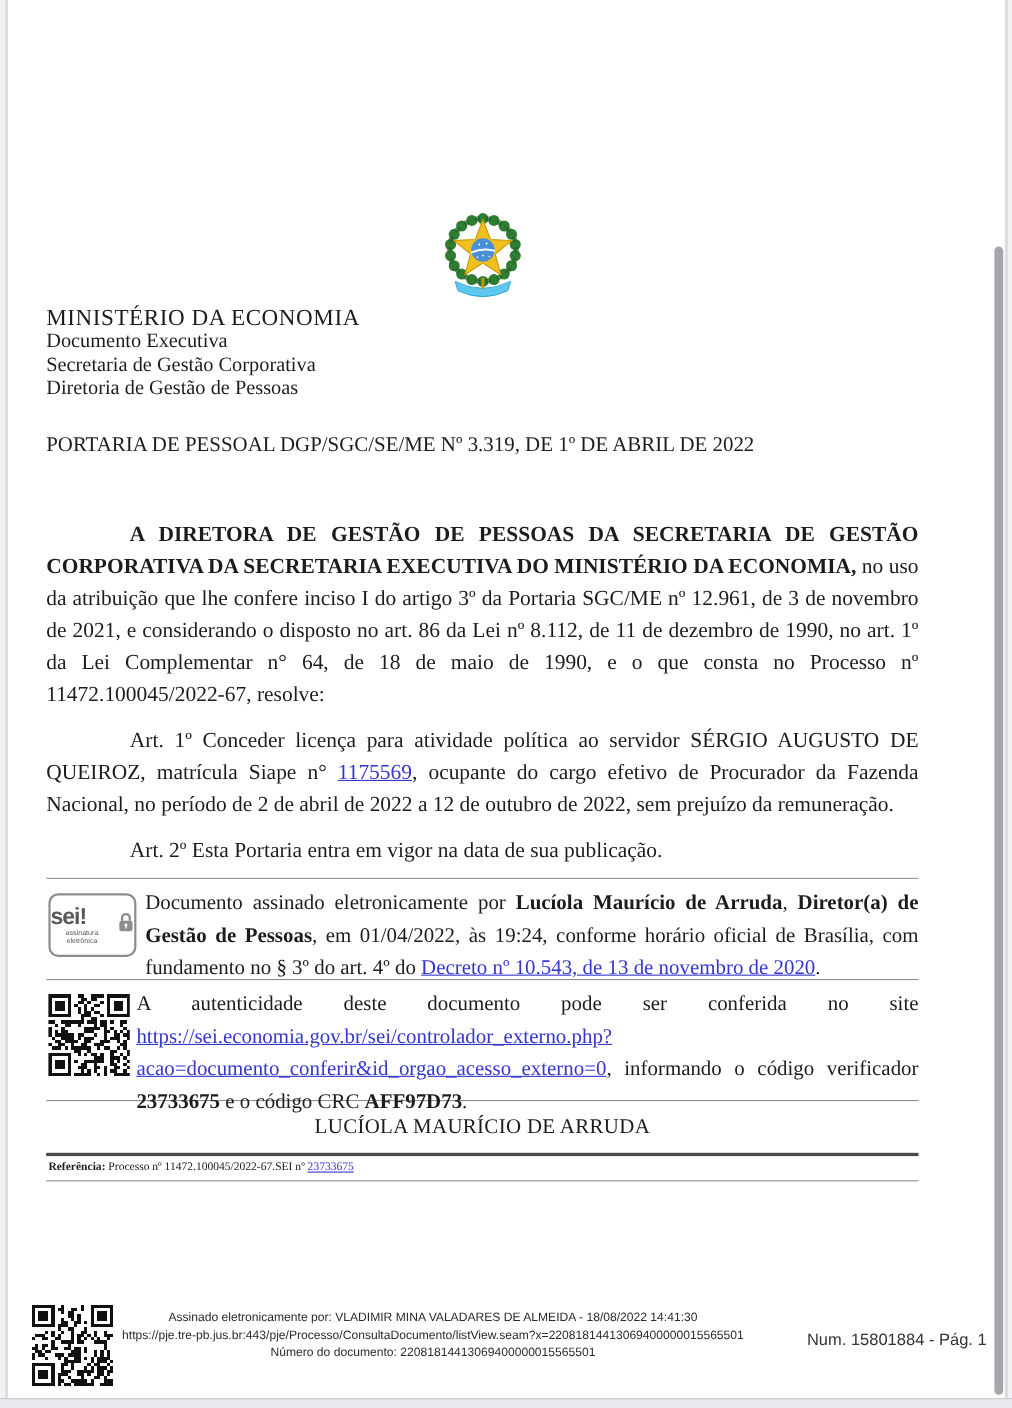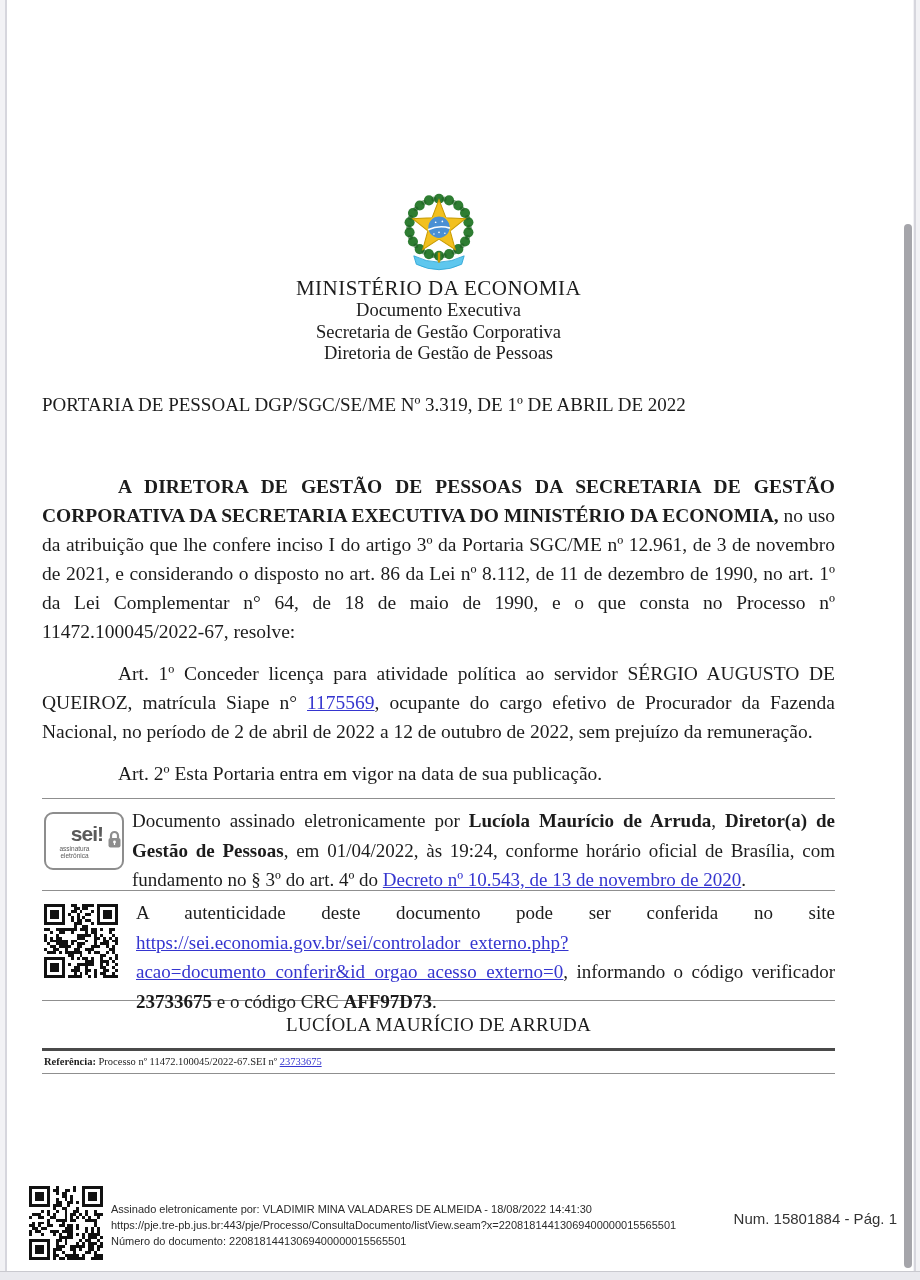--- a/index.html
+++ b/index.html
@@ -7,50 +7,50 @@
   .page{position:absolute;left:7px;top:0;width:906px;height:1271px;background:#ffffff;}
   .edge{position:absolute;top:0;bottom:0;width:2px;background:#d6d6dd;}
   .edge.left{left:5px;}
   .edge.right{right:4px;}
   .bottom-strip{position:absolute;left:0;right:0;bottom:0;height:8px;background:#e9e9ee;border-top:1px solid #c9c9cf;}
   .scroll-thumb{position:absolute;right:8px;top:224px;width:8px;height:1044px;background:#a5a5aa;border-radius:4px;}
 
   .content{position:absolute;left:35px;top:0;width:793px;height:100%;}
 
   .coat{position:absolute;left:50%;top:190px;transform:translateX(-50%);width:84px;height:88px;}
-  .orgblock{position:absolute;top:276px;width:100%;text-align:center;line-height:21.5px;font-size:18.5px;}
+  .orgblock{position:absolute;top:276px;width:100%;line-height:21.5px;font-size:18.5px;}
   .orgblock .ministry{font-size:21px;letter-spacing:.5px;line-height:24px;}
   .doc-title{position:absolute;top:394px;width:100%;text-align:left;font-size:19px;}
 
   .bodytext{position:absolute;left:0;top:472px;width:793px;font-size:19.5px;line-height:29px;text-align:justify;}
   .para{margin:0 0 13px 0;text-indent:76px;}
   .doclink{color:#3535cf;text-decoration:underline;cursor:pointer;overflow-wrap:anywhere;}
 
   .hr{position:absolute;left:0;width:793px;border-top:1px solid #8f8f8f;}
   .sigblock{position:absolute;left:2px;top:806px;width:791px;display:flex;}
   .seibox{flex:0 0 76px;height:54px;border:2px solid #8d8d8d;border-radius:9px;margin:6px 8px 0 0;display:flex;align-items:center;justify-content:center;gap:4px;background:#fff;}
-  .seiword{display:flex;flex-direction:column;align-items:flex-end;line-height:1;}
+  .seiword{display:flex;flex-direction:column;align-items:flex-start;line-height:1;}
   .seiword .sei{font-family:"Liberation Sans",sans-serif;font-weight:bold;font-size:21px;color:#5a5a5a;letter-spacing:-1px;}
   .seiword .sub{font-family:"Liberation Sans",sans-serif;font-size:6.5px;color:#5a5a5a;margin-top:2px;text-align:center;}
   .blocktext{flex:1;font-size:19px;line-height:29.5px;text-align:justify;}
 
-  .authblock{position:absolute;left:2px;top:898px;width:791px;display:flex;gap:12px;}
+  .authblock{position:absolute;left:2px;top:898px;width:791px;display:flex;}
   .qr{flex:0 0 74px;height:78px;margin:4px 6px 0 0;}
   .qr svg{display:block;}
 
   .signame{position:absolute;top:1014px;width:100%;text-align:center;font-size:19px;letter-spacing:.3px;}
 
   .refband{position:absolute;left:0;top:1048px;width:793px;}
   .refband .topline{height:2.5px;background:#4a4a4a;}
   .refband .row{display:flex;justify-content:flex-start;padding:5px 2px 6px 2px;font-size:10.5px;}
   .refband .botline{border-top:1px solid #8f8f8f;}
 
   .footer{position:absolute;left:22px;top:1182px;display:flex;font-family:"Liberation Sans",sans-serif;font-size:11px;color:#2b2b2b;}
   .footer .qr2{flex:0 0 74px;height:74px;margin-right:8px;}
-  .footer .lines{margin-top:19px;line-height:16px;white-space:nowrap;}
+  .footer .lines{margin-top:8px;line-height:16px;white-space:nowrap;text-align:center;}
   .pagenum{position:absolute;right:16px;top:1210px;font-family:"Liberation Sans",sans-serif;font-size:15px;color:#333;padding-left:32px;}
   b{font-weight:bold;}
 </style>
 </head>
 <body>
 
 <div class="page">
   <div class="content">
 
     <div class="coat">

